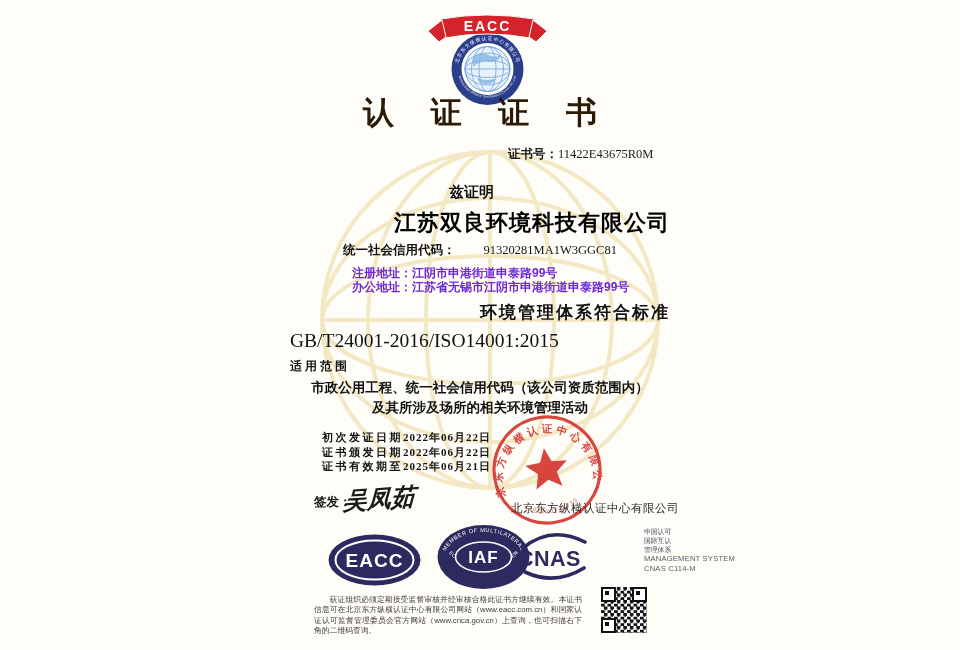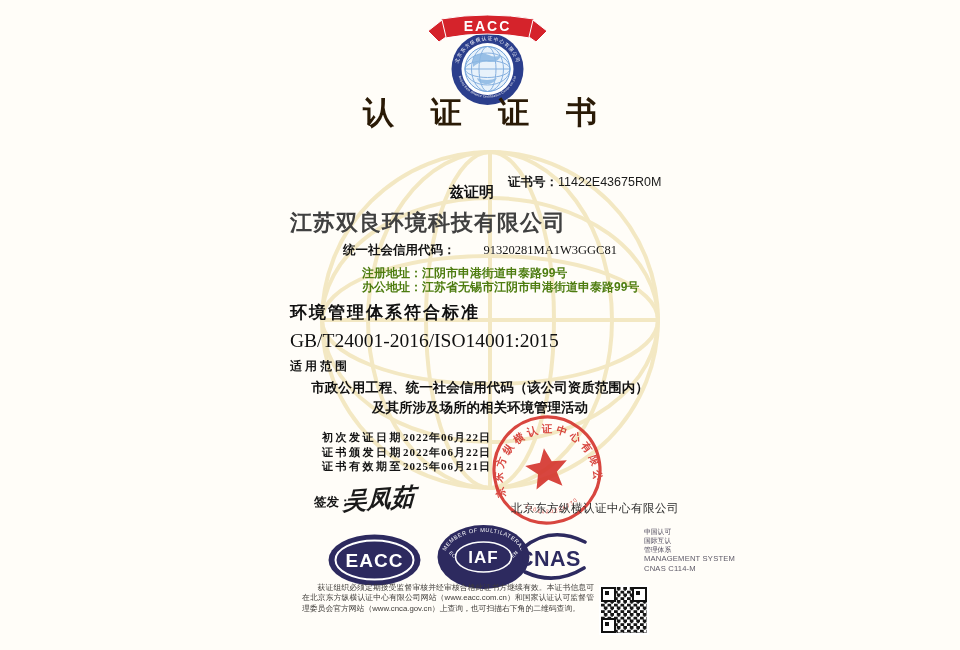--- a/index.html
+++ b/index.html
@@ -5,30 +5,30 @@
   html,body{margin:0;padding:0;}
   body{width:960px;height:650px;background:#ffffff;overflow:hidden;
        font-family:"Liberation Sans",sans-serif;}
   .page{position:relative;width:960px;height:650px;background:#fffdf8;}
   .abs{position:absolute;}
   
   .title{left:290px;top:92px;width:380px;text-align:center;
          font-size:31px;font-weight:bold;letter-spacing:14px;text-indent:14px;
          color:#2a1a06;font-family:"Liberation Sans",sans-serif;}
   .certno{left:508px;top:146px;font-size:12.5px;color:#1a1a1a;
-          font-family:Liberation Sans, sans-serif;margin-top:28px;}
+          font-family:Liberation Serif, serif;}
   .certno .lb{font-weight:700;}
   .certify{left:449px;top:183px;font-size:15px;font-weight:700;color:#111;}
-  .company{left:290px;top:208px;width:380px;text-align:left;
-           font-size:22px;font-weight:700;color:#404040;letter-spacing:1px;}
+  .company{left:290px;top:208px;width:380px;text-align:right;
+           font-size:22px;font-weight:700;color:#000000;letter-spacing:1px;}
   .credit{left:290px;top:242px;width:380px;text-align:center;font-size:12.5px;color:#141414;}
   .credit .lb{font-weight:700;}
   .credit .vl{font-family:"Liberation Serif",serif;padding-left:28px;}
-  .addr{left:362px;top:266px;font-size:12px;font-weight:600;color:#4d7c0f;line-height:14px;}
-  .system{left:290px;top:301px;width:380px;text-align:left;
+  .addr{left:352px;top:266px;font-size:12px;font-weight:600;color:#6d28d9;line-height:14px;}
+  .system{left:290px;top:301px;width:380px;text-align:right;
           font-size:17px;font-weight:700;letter-spacing:2px;color:#111;}
   .standard{left:290px;top:330px;width:380px;
             font-size:19.5px;color:#101010;font-family:"Liberation Serif",serif;}
   .scopelb{left:290px;top:358px;width:380px;text-align:left;
            font-size:12px;font-weight:700;letter-spacing:3px;color:#151515;
            font-family:"Liberation Serif",serif;}
   .scope{left:290px;top:378px;width:380px;text-align:center;
          font-size:13.5px;font-weight:700;color:#111;line-height:20px;}
   .dates{left:322px;top:430px;font-size:11px;color:#141414;
          font-family:"Liberation Serif",serif;}
@@ -41,21 +41,21 @@
              color:#1a1a1a;font-family:"DejaVu Serif",serif;
              transform:rotate(-4deg) skewX(-6deg);}
   .issuer{left:511px;top:501px;font-size:11.5px;color:#2c2c2c;letter-spacing:.5px;
           font-family:"Liberation Serif",serif;}
   
   .cnasblock{left:624px;top:527px;color:#4a4558;line-height:9px;font-size:6.8px;margin-left:20px;}
   .cnasblock .en{font-size:7.6px;color:#5c5866;line-height:9.5px;letter-spacing:.2px;}
   
   .foot{left:302px;top:583px;width:292px;font-size:7.8px;line-height:10.3px;
         color:#3f3c38;text-align:justify;}
-  .foot p{margin:0;text-indent:2em;}
+  .foot p{margin:12px;text-indent:2em;}
   
   .qr{left:599px;top:585px;width:50px;height:50px;background:#fff;
       display:flex;align-items:center;justify-content:center;}
   .qr .mod{width:46px;height:46px;position:relative;
       background:repeating-conic-gradient(#151515 0% 25%,#ffffff 0% 50%) 0 0/6.5px 6.5px;}
   .finder{position:absolute;width:11px;height:11px;border:2.5px solid #111;background:#fff;}
   .finder::after{content:"";position:absolute;left:2px;top:2px;width:4px;height:4px;background:#111;}
   .f-tl{left:0;top:0;} .f-tr{right:0;top:0;} .f-bl{left:0;bottom:0;}
   svg text{font-family:"Liberation Sans",sans-serif;}
 </style>

